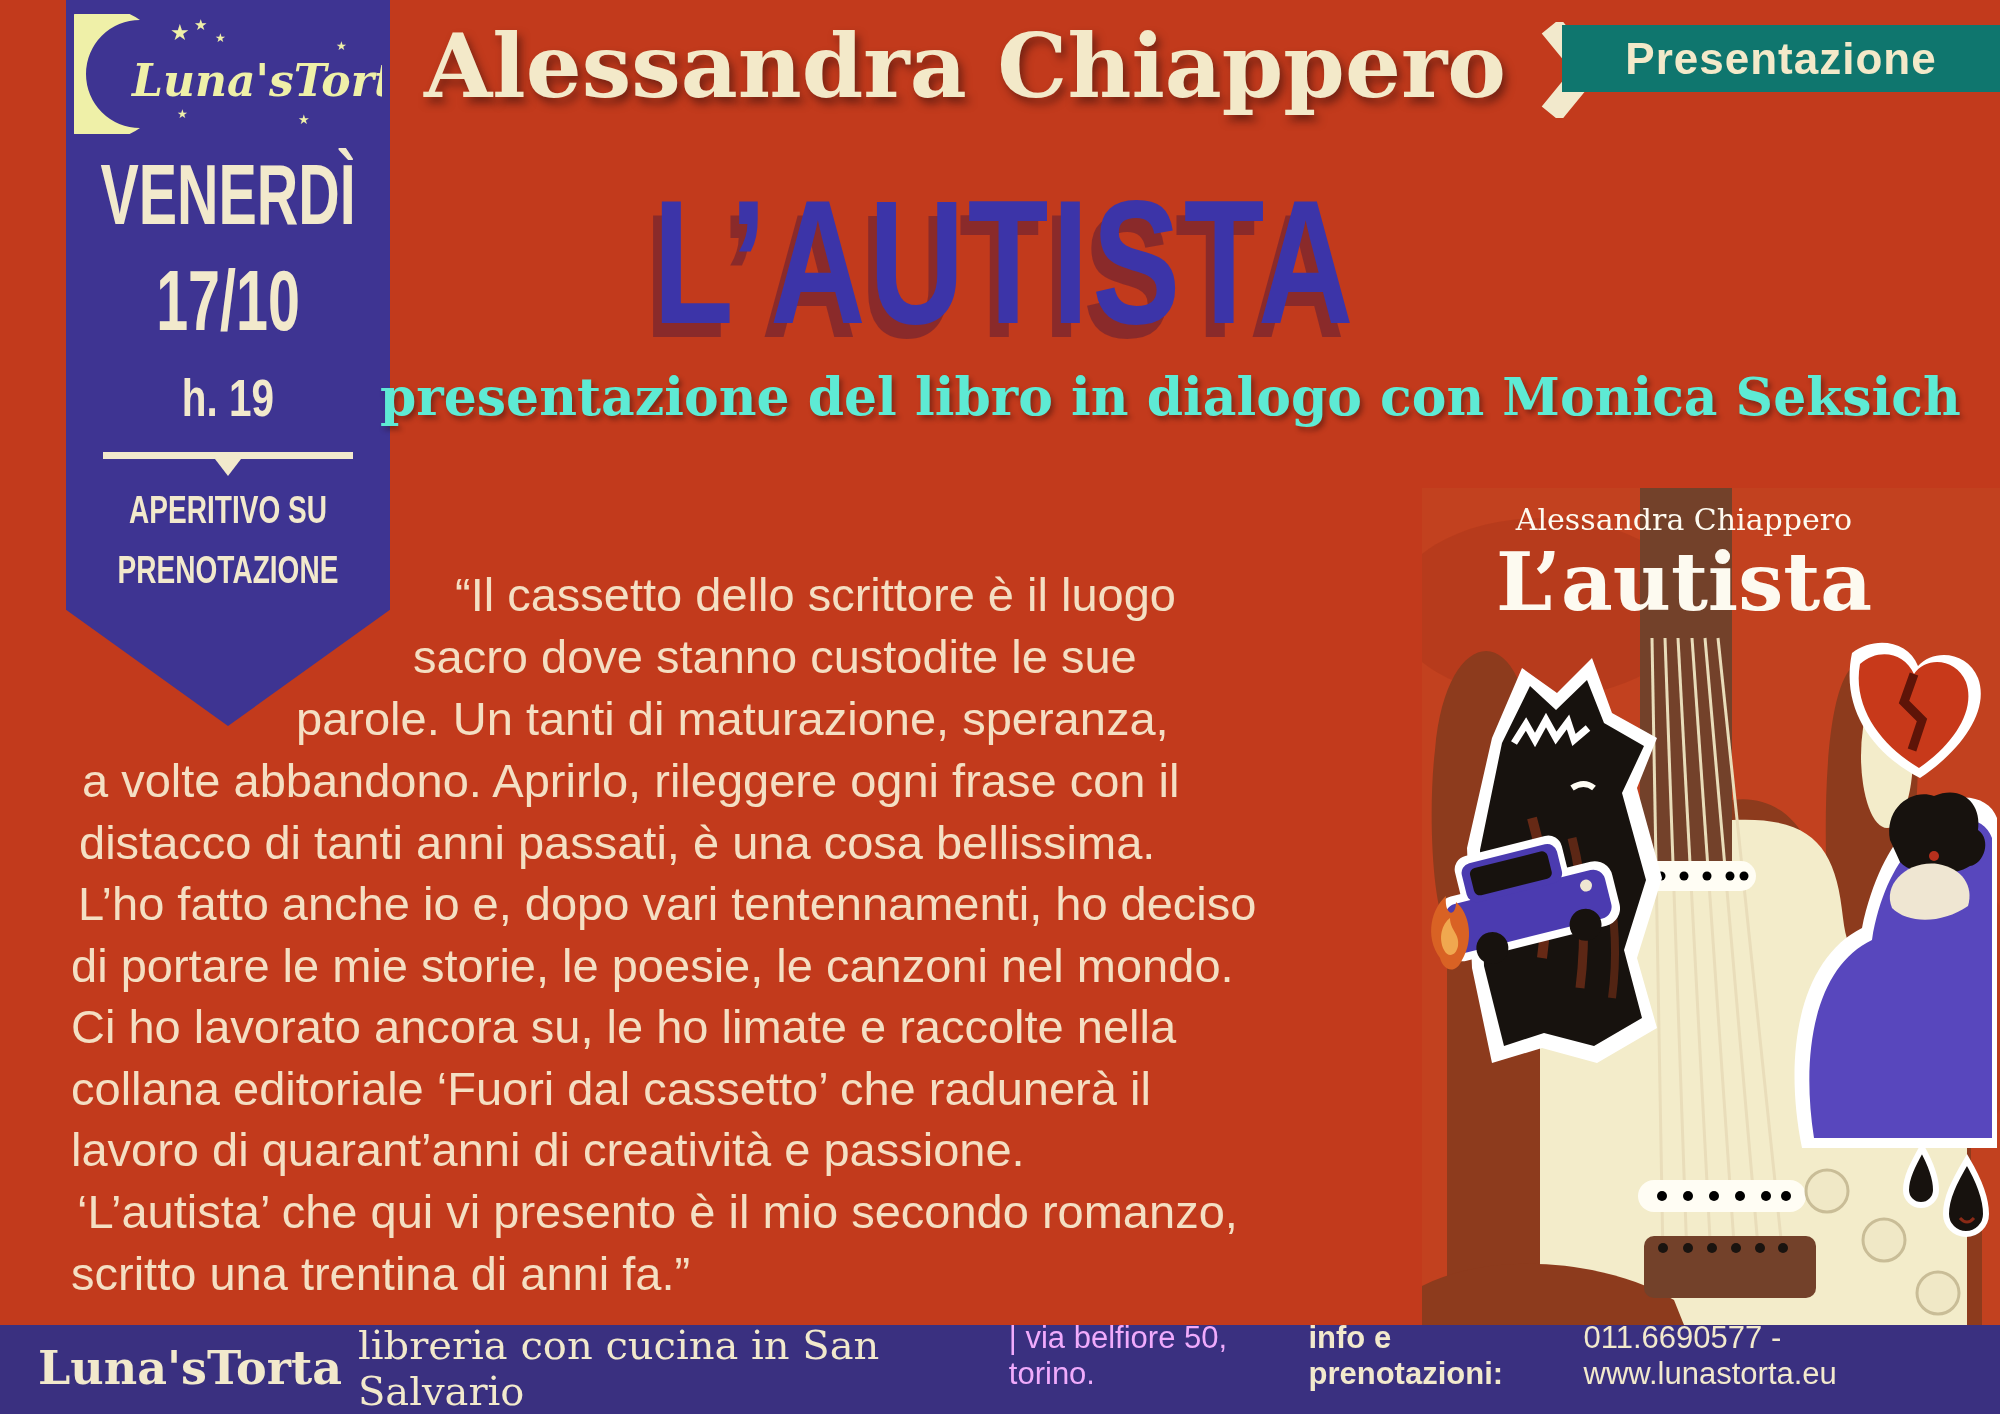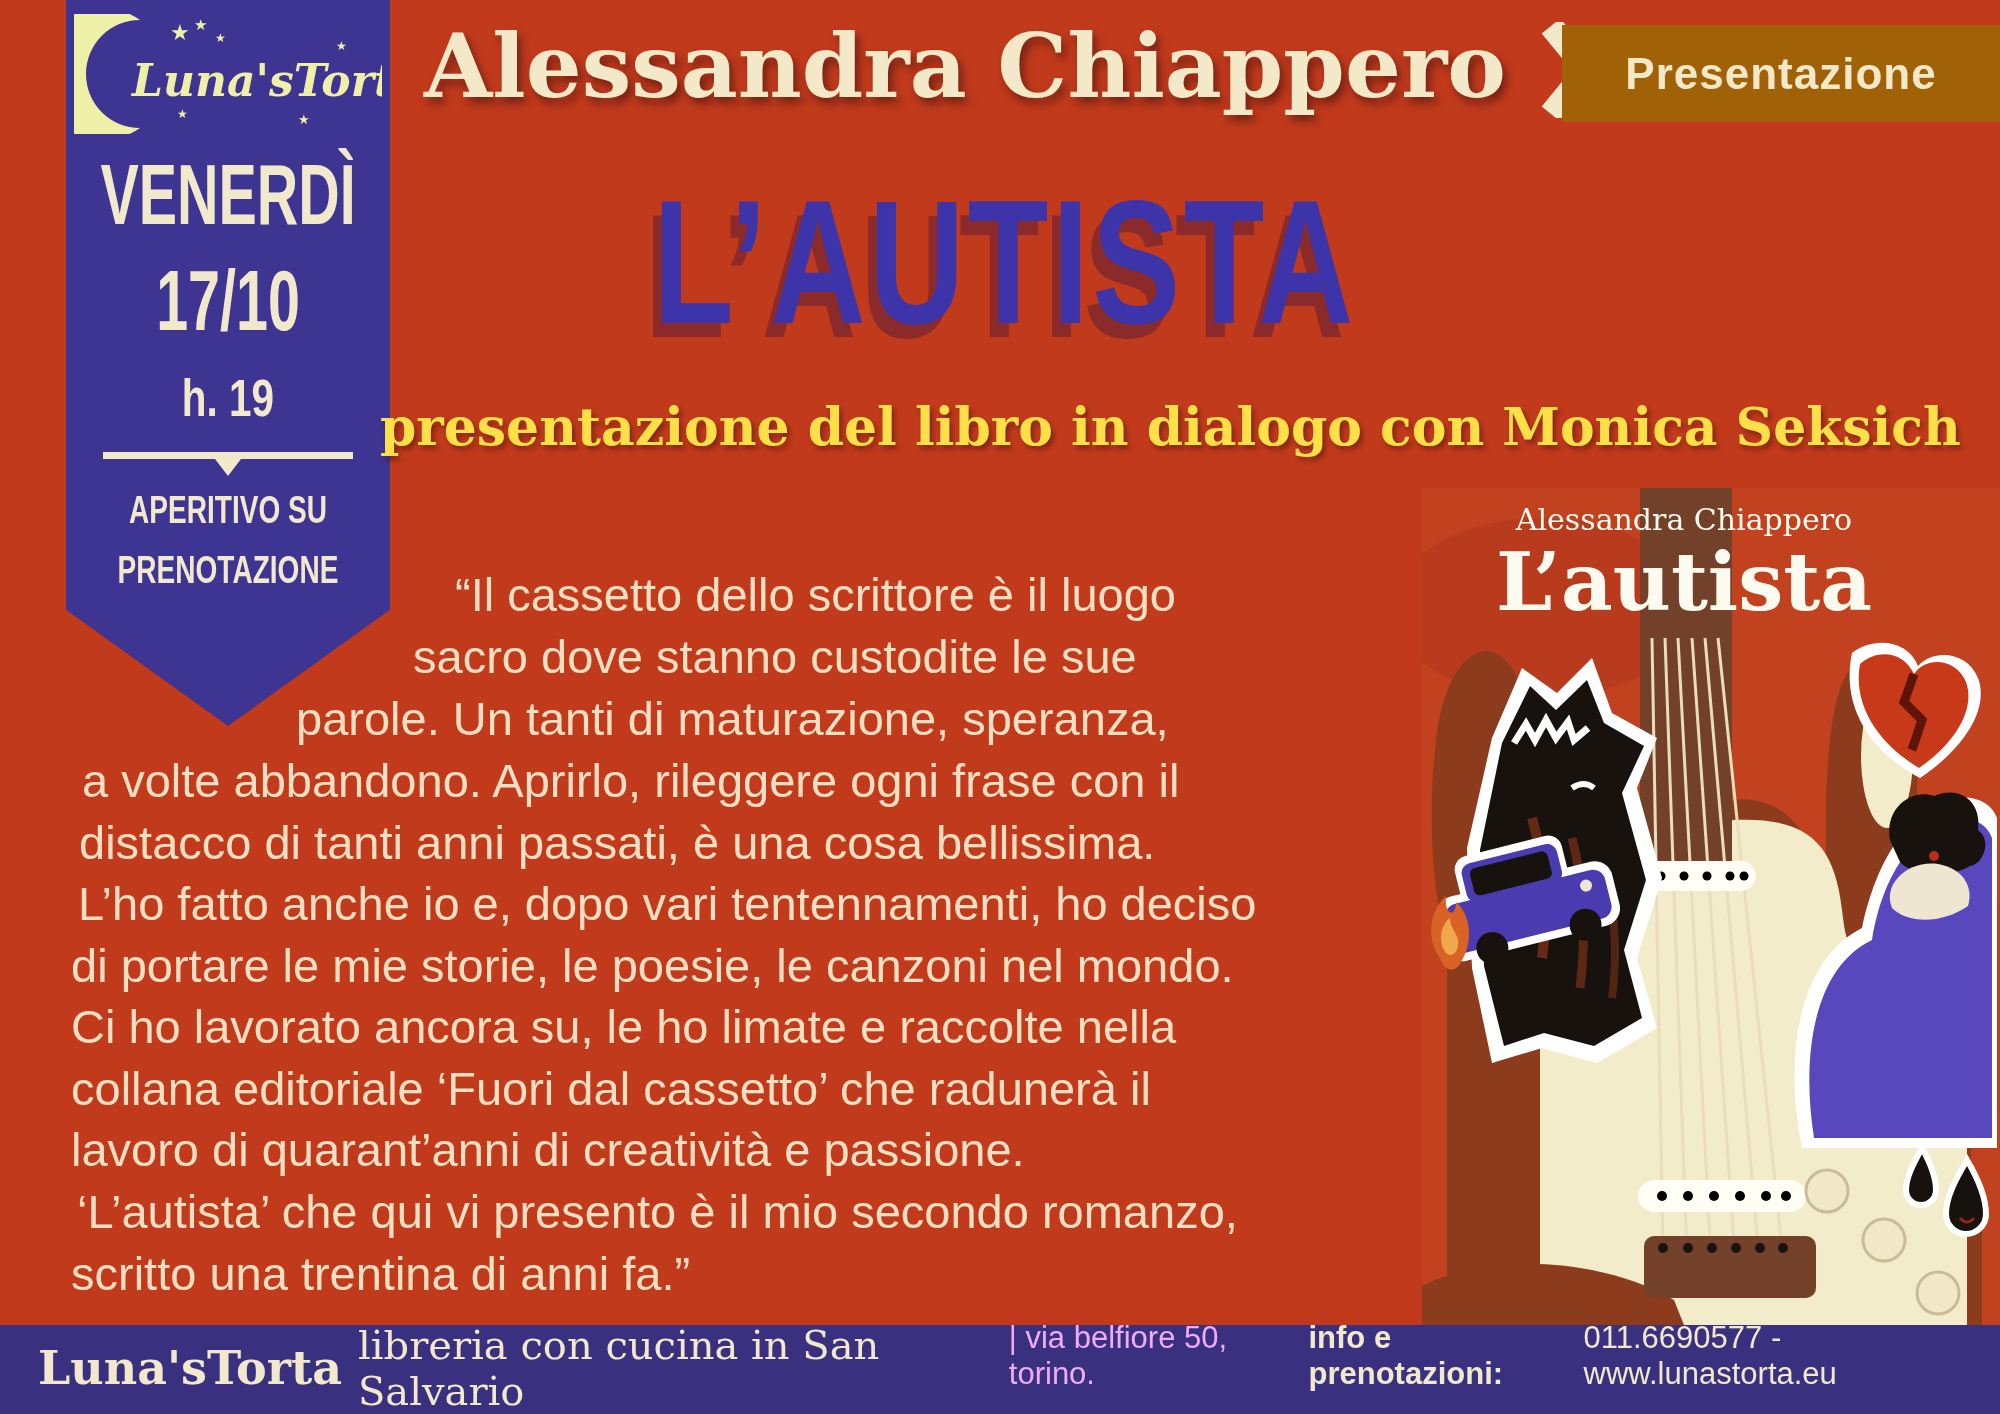--- a/index.html
+++ b/index.html
@@ -16,32 +16,32 @@
   .pn-time{top:368px;font-size:46px;transform:scale(0.88,1.12);transform-origin:center top;}
   .pn-divider{position:absolute;left:37px;top:452px;}
   .pn-note1{top:488px;font-size:33px;transform:scale(0.85,1.18);transform-origin:center top;}
   .pn-note2{top:548px;font-size:33px;transform:scale(0.85,1.18);transform-origin:center top;}
 
   
   .author-title{position:absolute;left:390px;top:14px;width:1150px;text-align:center;
     font-family:"DejaVu Serif",serif;font-weight:bold;font-size:88px;color:#f3e9c9;
     text-shadow:4px 6px 8px rgba(40,10,10,0.5);white-space:nowrap;}
   .chevron{position:absolute;left:1541px;top:22px;}
-  .badge{position:absolute;left:1562px;top:25px;width:438px;height:97px;background:#a16207;
+  .badge{position:absolute;left:1562px;top:25px;width:438px;height:67px;background:#0f766e;
     display:flex;align-items:center;justify-content:center;color:#f3e9c9;
     font-size:44px;font-weight:bold;letter-spacing:1px;}
 
   
   .main-title{position:absolute;left:390px;top:160px;width:1230px;text-align:center;
     font-size:150px;font-weight:bold;letter-spacing:4px;color:#3c34a8;white-space:nowrap;
     transform:scale(0.88,1.18);transform-origin:center top;
     text-shadow:-10px 12px 0 rgba(70,25,60,0.45);}
   .subtitle{position:absolute;left:380px;top:366px;width:1240px;text-align:center;
-    font-family:"DejaVu Serif",serif;font-weight:bold;font-size:52px;color:#fde047;
-    text-shadow:3px 4px 5px rgba(40,10,10,0.4);white-space:nowrap;margin-top:30px;}
+    font-family:"DejaVu Serif",serif;font-weight:bold;font-size:52px;color:#5eead4;
+    text-shadow:3px 4px 5px rgba(40,10,10,0.4);white-space:nowrap;}
 
   
   .q{position:absolute;font-size:47px;color:#f4dfc3;white-space:nowrap;}
 
   
   .cover{position:absolute;left:1422px;top:488px;width:578px;height:837px;}
 
   
   .footer{position:absolute;left:0;top:1325px;width:2000px;height:89px;background:#3a3080;
     display:flex;align-items:baseline;gap:16px;padding-left:38px;box-sizing:border-box;}

